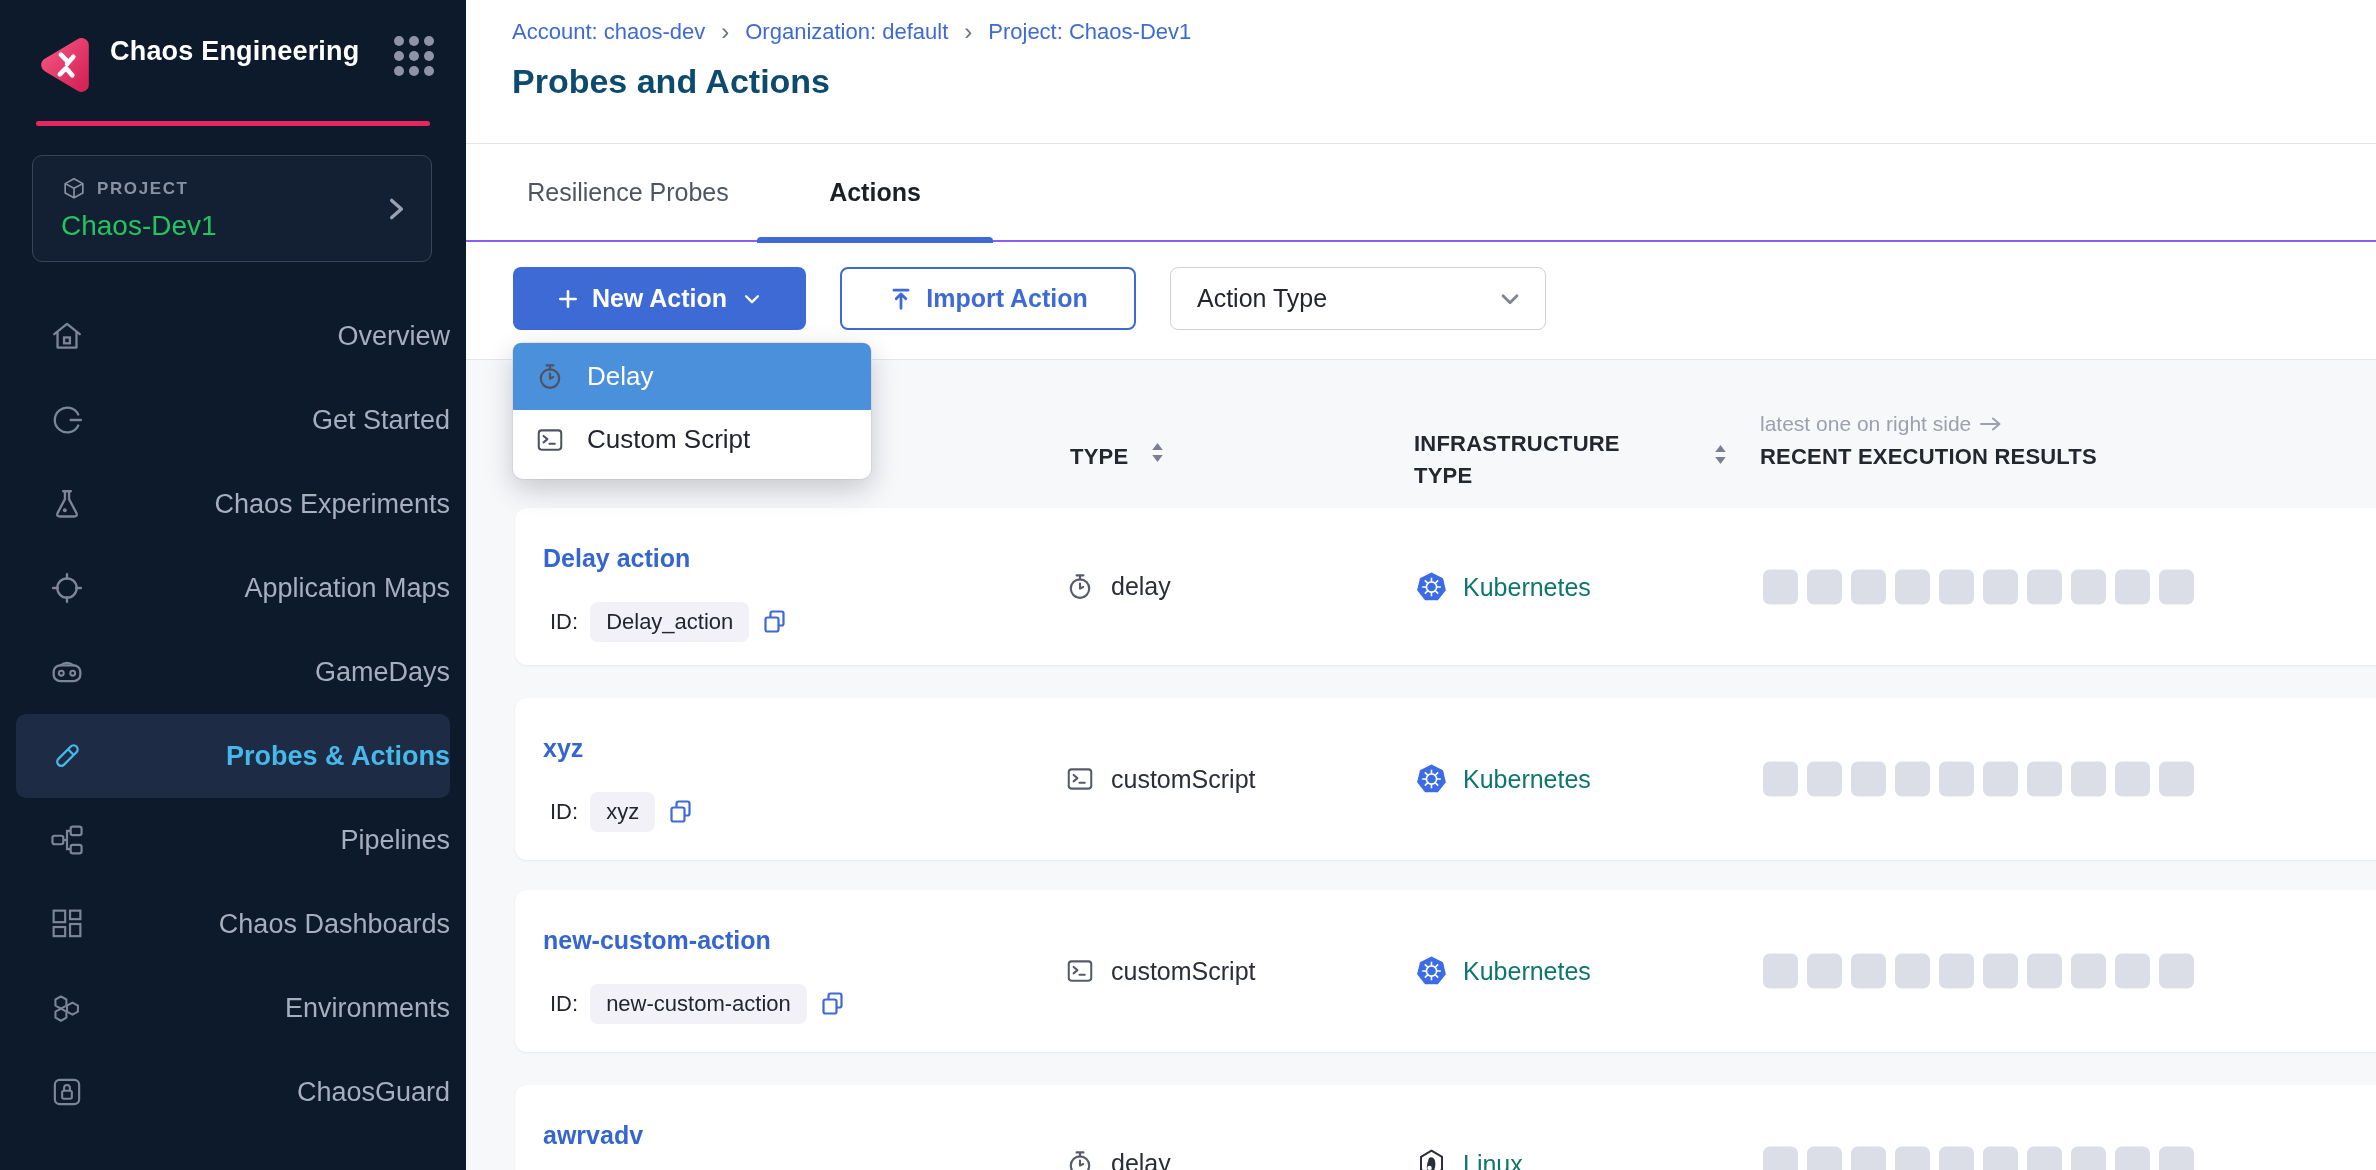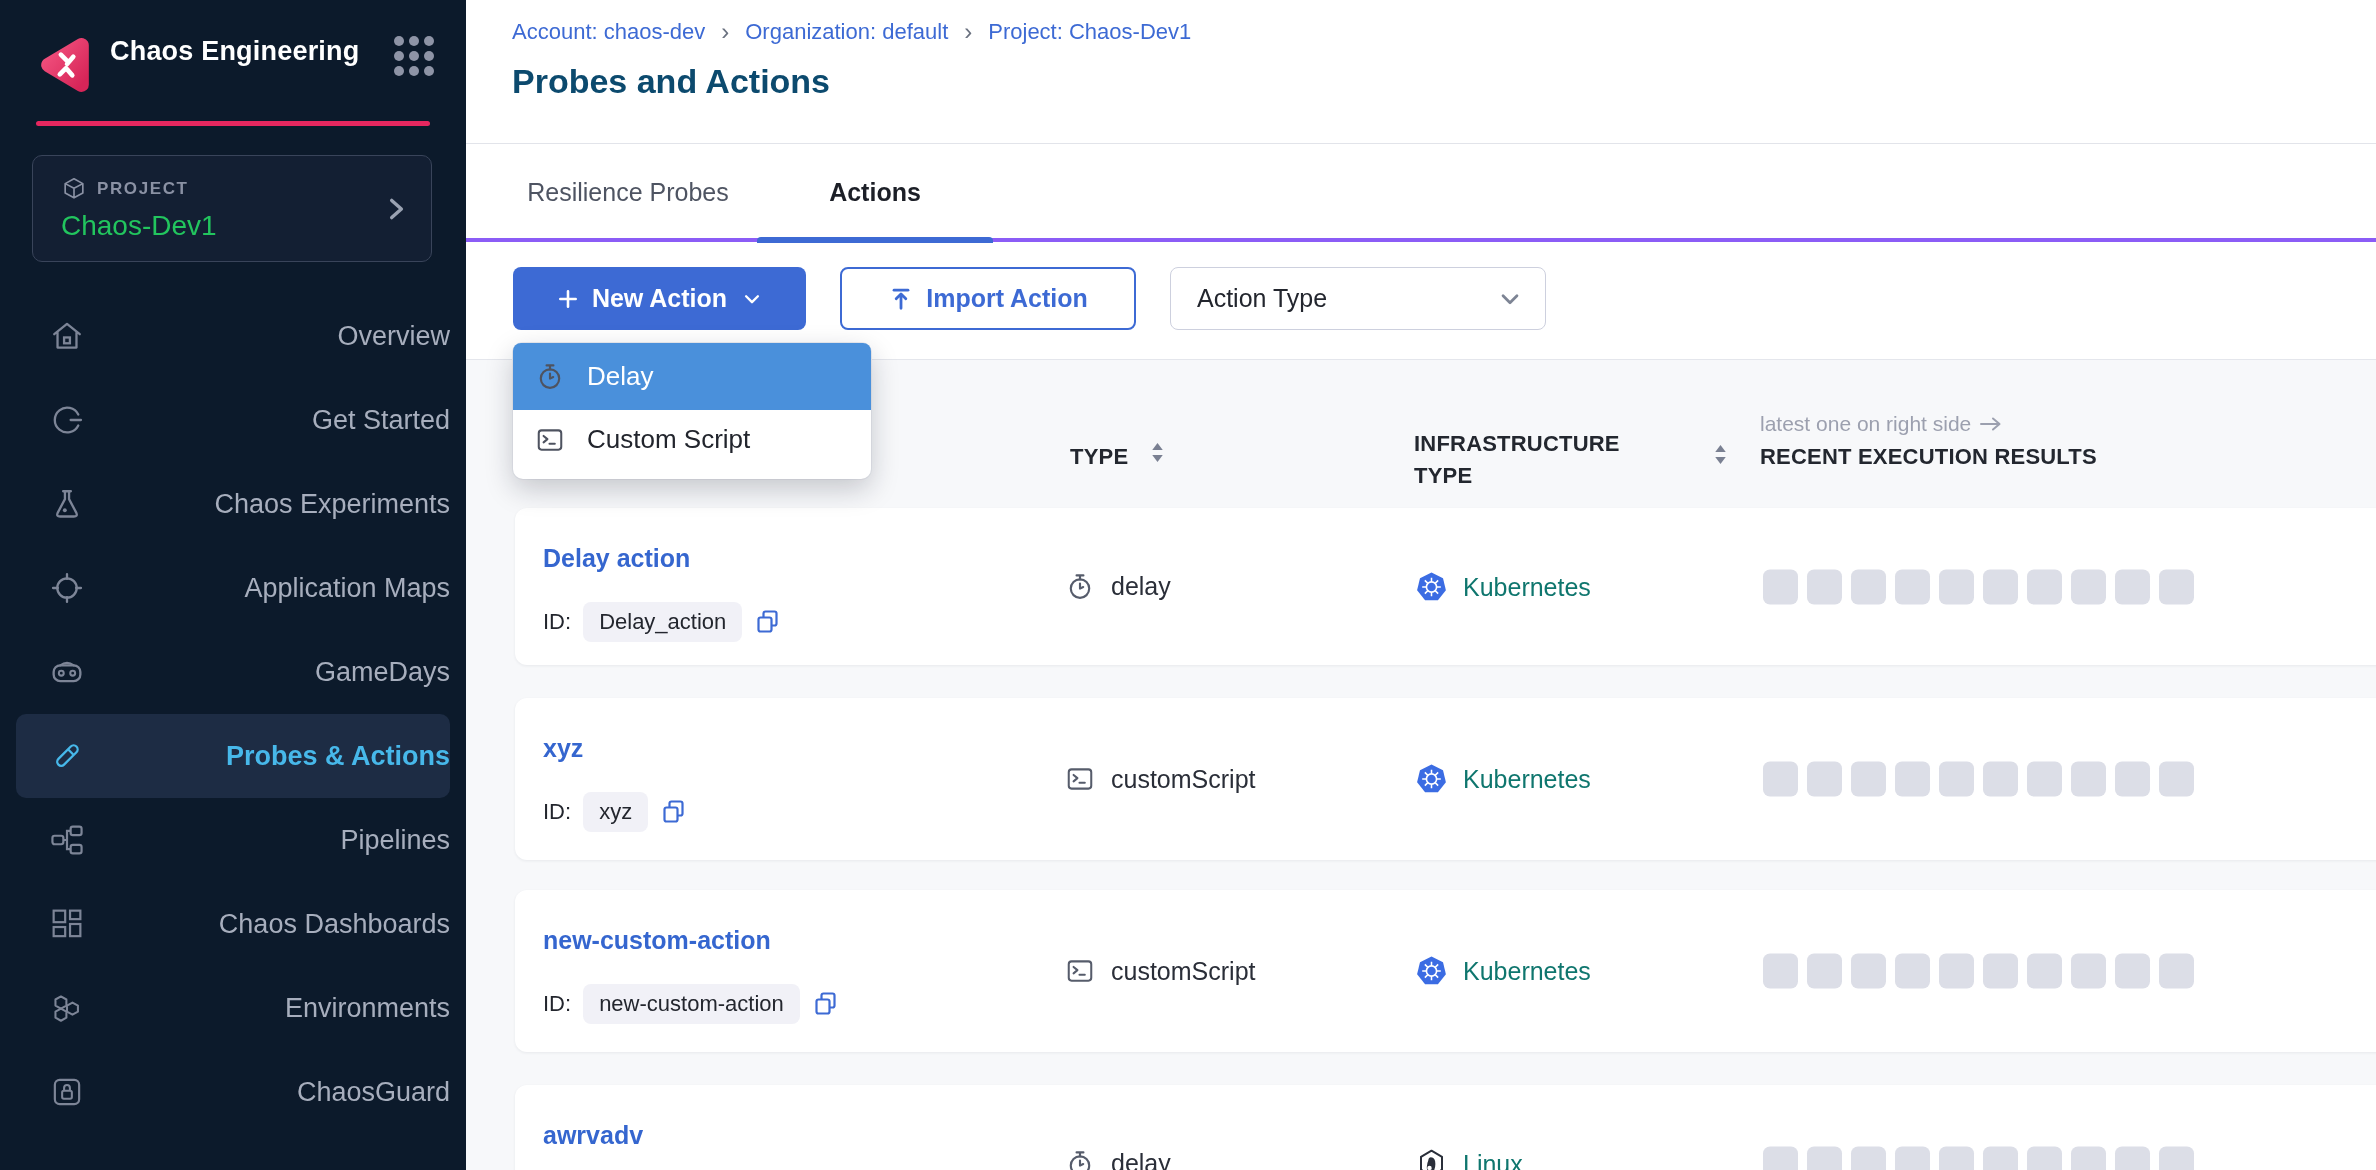--- a/index.html
+++ b/index.html
@@ -33,21 +33,21 @@
 
   
   .main { position:absolute; left:466px; top:0; width:1910px; height:1170px; background:#FFFFFF; }
 
   .breadcrumb { position:absolute; left:46px; top:18px; font-size:22px; display:flex; align-items:center; }
   .crumb { color:#3D6AD4; cursor:pointer; }
   .crumb-sep { color:#6B7280; margin:0 16px; font-size:24px; }
   .page-title { position:absolute; left:46px; top:62px; font-size:34px; font-weight:700; color:#0c4a6e; }
   .rule-1 { position:absolute; left:0; top:143px; width:1910px; height:1px; background:#E2E4EA; }
 
-  .tabbar { position:absolute; left:0; top:143px; width:1910px; height:99px; border-bottom:4px solid #8b5cf6; }
+  .tabbar { position:absolute; left:0; top:143px; width:1910px; height:99px; border-bottom:2px solid #8b5cf6; }
   .tab { position:absolute; top:0; height:99px; width:236px; display:flex; align-items:center; justify-content:center;
          font-size:25px; color:#4E5462; cursor:pointer; }
   .tab.t0 { left:44px; }
   .tab.t1 { left:291px; }
   .tab.active { color:#1C1F27; font-weight:700; }
   .tab .underline { position:absolute; left:0; bottom:-1px; width:236px; height:6px; background:#3D6AD4; border-radius:4px 4px 0 0; }
 
   .toolbar-rule { position:absolute; left:0; top:359px; width:1910px; height:1px; background:#E4E6EC; }
 
   .btn { position:absolute; top:267px; height:63px; border-radius:8px; display:flex; align-items:center;
@@ -69,21 +69,21 @@
   .th-hint { position:absolute; left:1294px; top:52px; font-size:21px; color:#9CA0AF; display:flex; align-items:center; }
   .th-hint svg { margin-left:8px; }
   .th-results { left:1294px; top:84px; }
   .sort { position:absolute; top:0; }
   .sort-type { left:684px; top:82px; }
   .sort-infra { left:1247px; top:84px; }
 
   .row-card { position:absolute; left:49px; right:-14px; background:#fff; border-radius:12px;
               box-shadow:0 1px 3px rgba(35,40,60,.07); }
   .row-name { position:absolute; left:28px; top:36px; font-size:25px; font-weight:700; color:#3566CF; cursor:pointer;text-align:center; }
-  .row-idline { position:absolute; left:28px; top:92px; height:44px; display:flex; align-items:center; }
+  .row-idline { position:absolute; left:35px; top:92px; height:44px; display:flex; align-items:center; }
   .id-prefix { font-size:22px; color:#23262E; }
   .id-pill { margin-left:12px; background:#F1F1F7; border-radius:8px; padding:7px 16px; font-size:22px; color:#23262E; }
   .copy-btn { margin-left:12px; color:#3D6AD4; cursor:pointer; display:flex; }
   .cell { position:absolute; top:50%; transform:translateY(-50%); display:flex; align-items:center;
           font-size:25px; color:#0f766e; }
   .cell-type { left:550px; color:#2A2E38; }
   .cell-infra { left:901px; }
   .cell svg { margin-right:16px; }
   .cell .ic-mono { color:#565C6B; }
   .placeholders { position:absolute; left:1248px; top:50%; transform:translateY(-50%); display:flex; gap:9px; }

